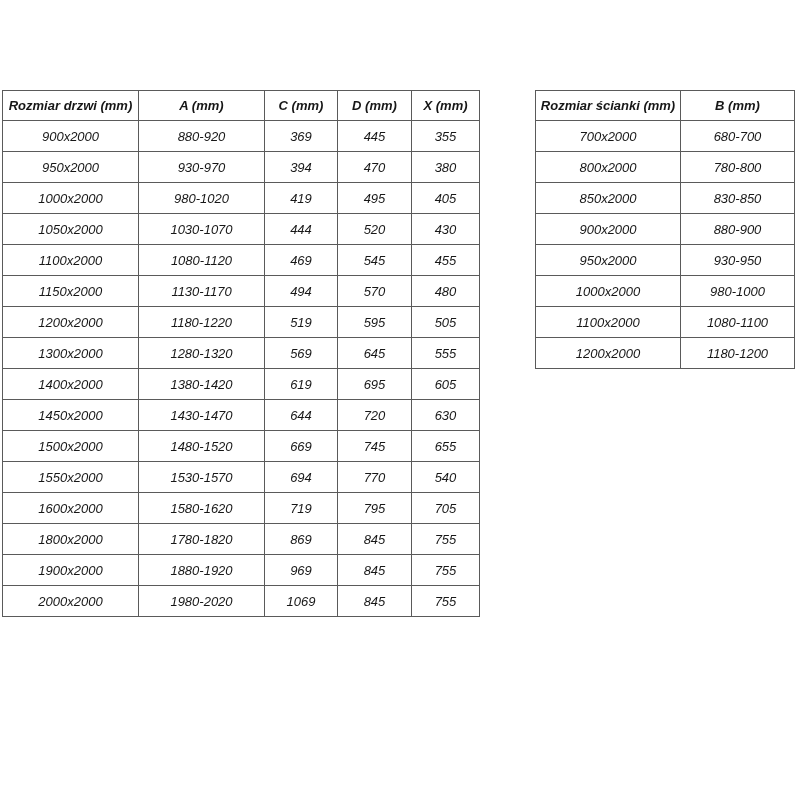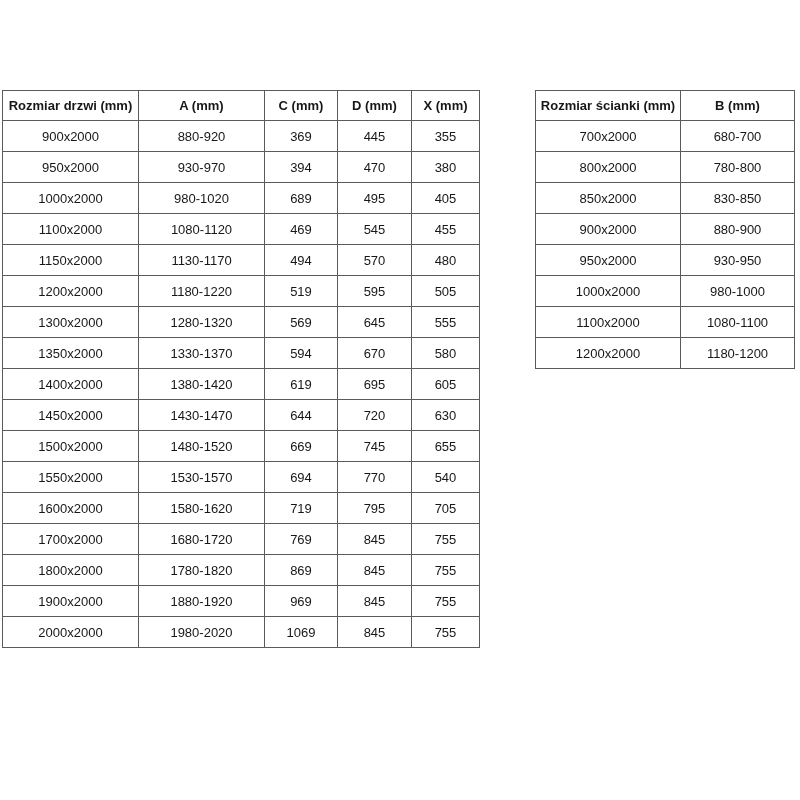--- a/index.html
+++ b/index.html
@@ -12,20 +12,21 @@
     width: 800px;
     height: 800px;
     background: #ffffff;
     font-family: "Liberation Sans", sans-serif;
     overflow: hidden;
   }
   table.size-table {
     position: absolute;
     border-collapse: collapse;
     table-layout: fixed;
+    font-style: italic;
   }
   table.size-table th,
   table.size-table td {
     border: 1px solid #5a5a5a;
     text-align: center;
     vertical-align: middle;
     color: #171717;
     font-size: 13px;
     padding: 0;
     overflow: hidden;
@@ -83,23 +84,30 @@
         <tr>
           <td>950x2000</td>
           <td>930-970</td>
           <td>394</td>
           <td>470</td>
           <td>380</td>
         </tr>
         <tr>
           <td>1000x2000</td>
           <td>980-1020</td>
-          <td>689</td>
+          <td>419</td>
           <td>495</td>
           <td>405</td>
+        </tr>
+        <tr>
+          <td>1050x2000</td>
+          <td>1030-1070</td>
+          <td>444</td>
+          <td>520</td>
+          <td>430</td>
         </tr>
         <tr>
           <td>1100x2000</td>
           <td>1080-1120</td>
           <td>469</td>
           <td>545</td>
           <td>455</td>
         </tr>
         <tr>
           <td>1150x2000</td>
@@ -116,27 +124,20 @@
           <td>505</td>
         </tr>
         <tr>
           <td>1300x2000</td>
           <td>1280-1320</td>
           <td>569</td>
           <td>645</td>
           <td>555</td>
         </tr>
         <tr>
-          <td>1350x2000</td>
-          <td>1330-1370</td>
-          <td>594</td>
-          <td>670</td>
-          <td>580</td>
-        </tr>
-        <tr>
           <td>1400x2000</td>
           <td>1380-1420</td>
           <td>619</td>
           <td>695</td>
           <td>605</td>
         </tr>
         <tr>
           <td>1450x2000</td>
           <td>1430-1470</td>
           <td>644</td>
@@ -156,27 +157,20 @@
           <td>694</td>
           <td>770</td>
           <td>540</td>
         </tr>
         <tr>
           <td>1600x2000</td>
           <td>1580-1620</td>
           <td>719</td>
           <td>795</td>
           <td>705</td>
-        </tr>
-        <tr>
-          <td>1700x2000</td>
-          <td>1680-1720</td>
-          <td>769</td>
-          <td>845</td>
-          <td>755</td>
         </tr>
         <tr>
           <td>1800x2000</td>
           <td>1780-1820</td>
           <td>869</td>
           <td>845</td>
           <td>755</td>
         </tr>
         <tr>
           <td>1900x2000</td>

